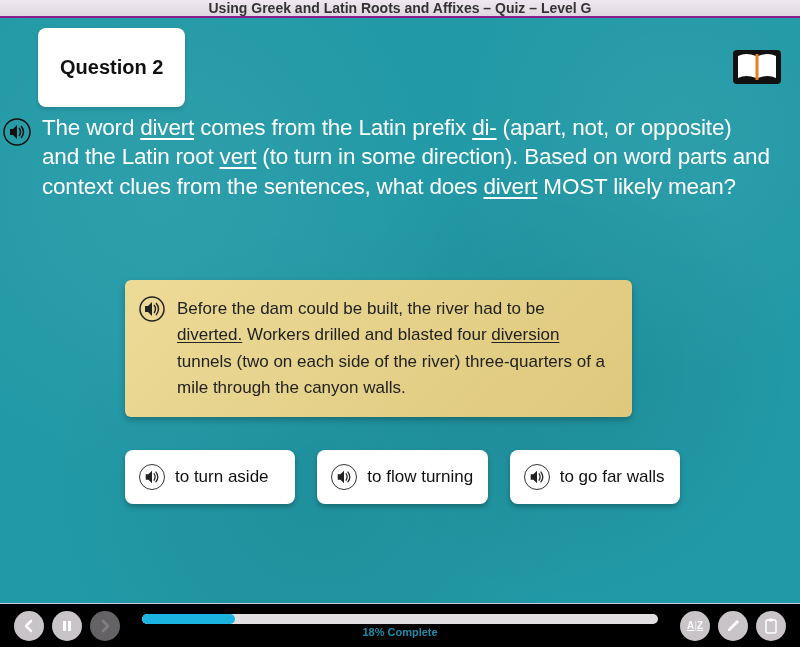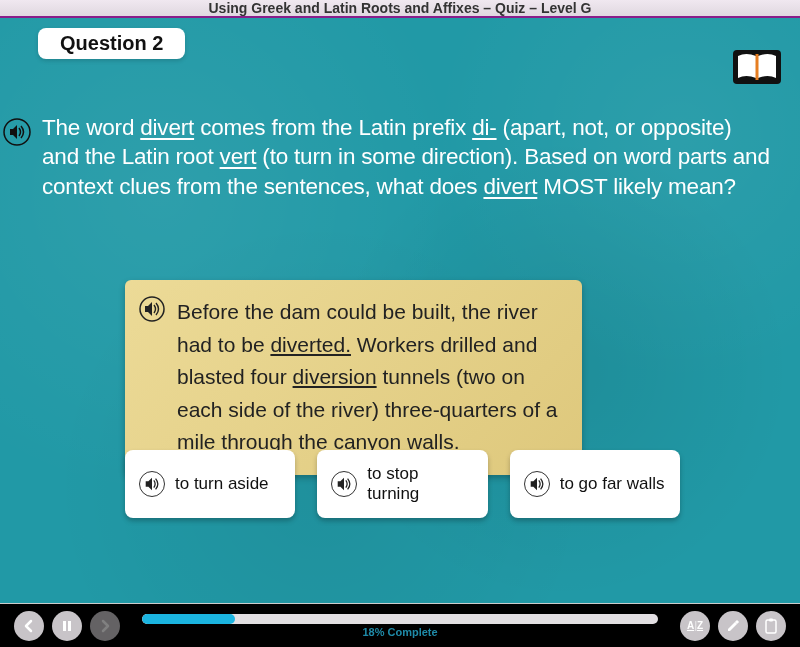--- a/index.html
+++ b/index.html
@@ -31,21 +31,21 @@
       radial-gradient(circle at 85% 20%, rgba(255,255,255,0.05) 0%, transparent 30%),
       radial-gradient(circle at 40% 80%, rgba(0,0,0,0.06) 0%, transparent 40%);
     background-color: #2199a6;
   }
   .question-tab {
     position: absolute;
     top: 10px;
     left: 38px;
     background: #fff;
     border-radius: 8px;
-    padding: 4px 22px;
+    padding: 28px 22px;
     font-weight: 700;
     font-size: 20px;
     color: #111;
     box-shadow: 0 2px 4px rgba(0,0,0,0.15);
   }
   .book-icon {
     position: absolute;
     top: 30px;
     right: 18px;
     width: 50px;
@@ -69,27 +69,27 @@
     font-weight: 400;
     font-size: 22.5px;
     line-height: 1.3;
     letter-spacing: -0.2px;
   }
   .question-text .u { text-decoration: underline; text-underline-offset: 3px; }
   .passage-box {
     position: absolute;
     top: 262px;
     left: 125px;
-    width: 457px;
+    width: 507px;
     background: #e6d28a;
     background-image: linear-gradient(135deg, rgba(240,224,160,0.6) 0%, rgba(214,190,110,0.5) 100%);
     border-radius: 6px;
     padding: 16px 18px 16px 52px;
     box-shadow: 0 3px 6px rgba(0,0,0,0.25);
-    font-size: 21px;
+    font-size: 17px;
     line-height: 1.55;
     color: #222;
   }
   .passage-box .u { text-decoration: underline; text-underline-offset: 2px; }
   .passage-audio {
     position: absolute;
     left: 14px;
     top: 16px;
     width: 26px;
     height: 26px;
@@ -244,21 +244,21 @@
       <span>to turn aside</span>
     </div>
     <div class="answer">
       <div class="answer-audio">
         <svg viewBox="0 0 20 20" width="18" height="18">
           <path d="M3 7 L6 7 L10 3 L10 17 L6 13 L3 13 Z" fill="#222"></path>
           <path d="M12 6 Q15 10 12 14" stroke="#222" stroke-width="1.4" fill="none"></path>
           <path d="M14 4 Q19 10 14 16" stroke="#222" stroke-width="1.4" fill="none"></path>
         </svg>
       </div>
-      <span>to stop turning</span>
+      <span>to flow turning</span>
     </div>
     <div class="answer">
       <div class="answer-audio">
         <svg viewBox="0 0 20 20" width="18" height="18">
           <path d="M3 7 L6 7 L10 3 L10 17 L6 13 L3 13 Z" fill="#222"></path>
           <path d="M12 6 Q15 10 12 14" stroke="#222" stroke-width="1.4" fill="none"></path>
           <path d="M14 4 Q19 10 14 16" stroke="#222" stroke-width="1.4" fill="none"></path>
         </svg>
       </div>
       <span>to go far walls</span>

